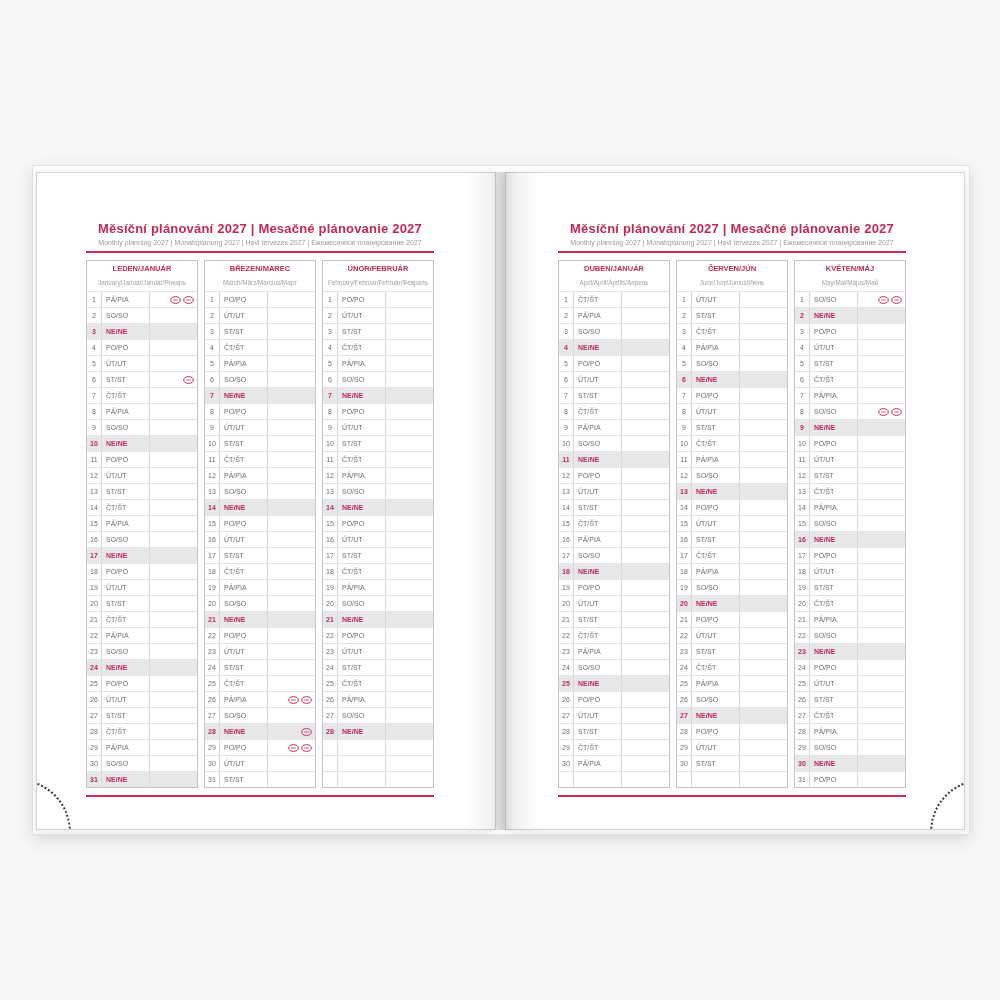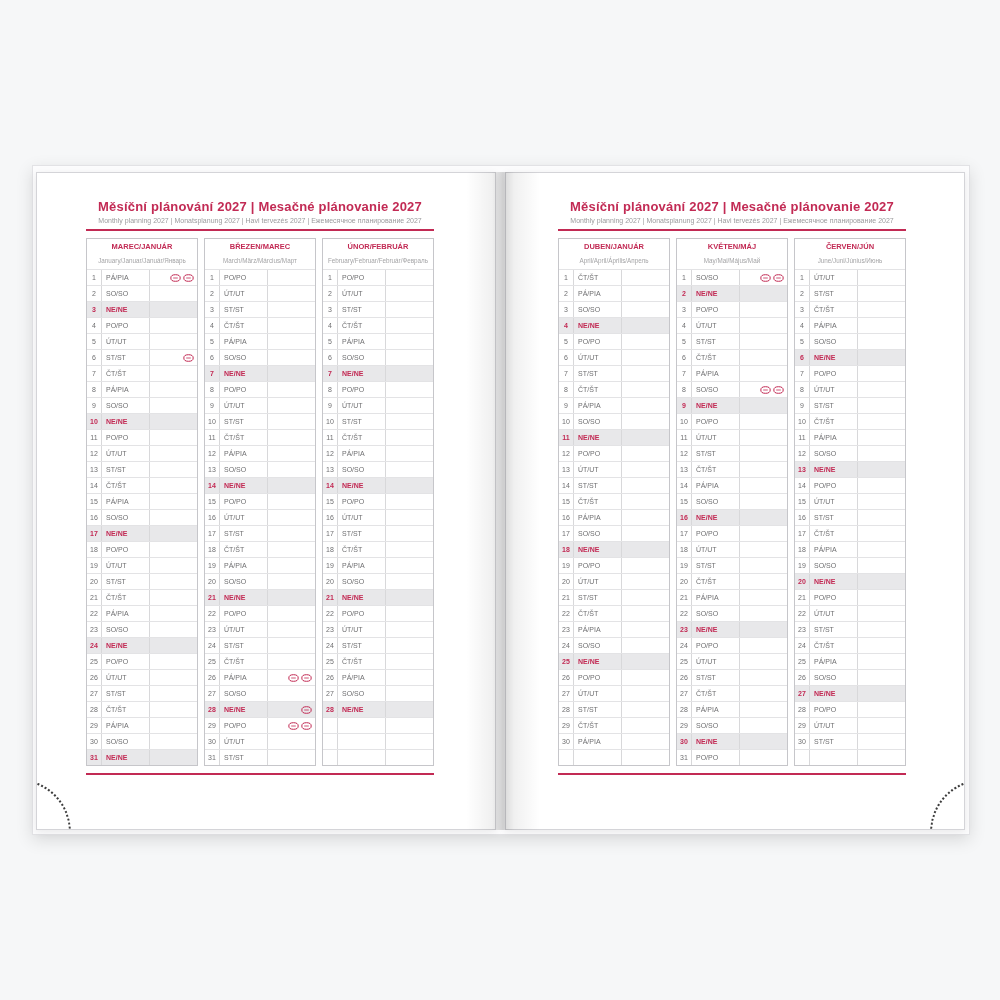--- a/index.html
+++ b/index.html
@@ -23,21 +23,21 @@
   }
   #left-page  { left:36px; }
   #right-page { left:505px; }
   .spine {
     position:absolute; left:466px; top:172px; width:74px; height:658px; z-index:5;
     background:linear-gradient(to right,
       rgba(0,0,0,0) 0%, rgba(0,0,0,0.06) 35%, rgba(0,0,0,0.16) 50%,
       rgba(0,0,0,0.06) 65%, rgba(0,0,0,0) 100%);
     pointer-events:none;
   }
-  .content { position:absolute; top:26px; width:348px; }
+  .content { position:absolute; top:48px; width:348px; }
   #left-page  .content { left:49px; }
   #right-page .content { left:52px; }
 
   .p-title {
     text-align:center; color:var(--accent); font-weight:bold;
     font-size:13px; letter-spacing:0.2px; line-height:15px;
   }
   .p-sub {
     text-align:center; color:#9b9b9d; font-size:7px; line-height:9px; margin-top:2px;
   }
@@ -90,21 +90,21 @@
 <div class="book-under"></div>
 
 <div class="page" id="left-page">
   <div class="content">
     <div class="p-title">Měsíční plánování 2027 | Mesačné plánovanie 2027</div>
     <div class="p-sub">Monthly planning 2027 | Monatsplanung 2027 | Havi tervezés 2027 | Ежемесячное планирование 2027</div>
     <div class="rule-top"></div>
     <div class="cols">
   <div class="col">
     <div class="mtable">
-      <div class="mhead-name">MAREC/JANUÁR</div>
+      <div class="mhead-name">LEDEN/JANUÁR</div>
       <div class="mhead-sub">January/Januar/Január/Январь</div>
       <div class="rows">
               <div class="row">
                 <div class="num">1</div>
                 <div class="day">PÁ/PIA</div>
                 <div class="notes">
                   <svg width="11" height="8" viewBox="0 0 11 8" class="holiday-icon">
                     <ellipse cx="5.5" cy="4" rx="4.7" ry="3.3" fill="none" stroke="#c22a54" stroke-width="1"></ellipse>
                     <path d="M3.2 4 H7.8" stroke="#c22a54" stroke-width="0.8"></path>
                   </svg>
@@ -794,20 +794,184 @@
                 <div class="num"></div>
                 <div class="day"></div>
                 <div class="notes"></div>
               </div>
             </div>
     </div>
   </div>
 
   <div class="col">
     <div class="mtable">
+      <div class="mhead-name">ČERVEN/JÚN</div>
+      <div class="mhead-sub">June/Juni/Június/Июнь</div>
+      <div class="rows">
+              <div class="row">
+                <div class="num">1</div>
+                <div class="day">ÚT/UT</div>
+                <div class="notes"></div>
+              </div>
+              <div class="row">
+                <div class="num">2</div>
+                <div class="day">ST/ST</div>
+                <div class="notes"></div>
+              </div>
+              <div class="row">
+                <div class="num">3</div>
+                <div class="day">ČT/ŠT</div>
+                <div class="notes"></div>
+              </div>
+              <div class="row">
+                <div class="num">4</div>
+                <div class="day">PÁ/PIA</div>
+                <div class="notes"></div>
+              </div>
+              <div class="row">
+                <div class="num">5</div>
+                <div class="day">SO/SO</div>
+                <div class="notes"></div>
+              </div>
+              <div class="row sun">
+                <div class="num">6</div>
+                <div class="day">NE/NE</div>
+                <div class="notes"></div>
+              </div>
+              <div class="row">
+                <div class="num">7</div>
+                <div class="day">PO/PO</div>
+                <div class="notes"></div>
+              </div>
+              <div class="row">
+                <div class="num">8</div>
+                <div class="day">ÚT/UT</div>
+                <div class="notes"></div>
+              </div>
+              <div class="row">
+                <div class="num">9</div>
+                <div class="day">ST/ST</div>
+                <div class="notes"></div>
+              </div>
+              <div class="row">
+                <div class="num">10</div>
+                <div class="day">ČT/ŠT</div>
+                <div class="notes"></div>
+              </div>
+              <div class="row">
+                <div class="num">11</div>
+                <div class="day">PÁ/PIA</div>
+                <div class="notes"></div>
+              </div>
+              <div class="row">
+                <div class="num">12</div>
+                <div class="day">SO/SO</div>
+                <div class="notes"></div>
+              </div>
+              <div class="row sun">
+                <div class="num">13</div>
+                <div class="day">NE/NE</div>
+                <div class="notes"></div>
+              </div>
+              <div class="row">
+                <div class="num">14</div>
+                <div class="day">PO/PO</div>
+                <div class="notes"></div>
+              </div>
+              <div class="row">
+                <div class="num">15</div>
+                <div class="day">ÚT/UT</div>
+                <div class="notes"></div>
+              </div>
+              <div class="row">
+                <div class="num">16</div>
+                <div class="day">ST/ST</div>
+                <div class="notes"></div>
+              </div>
+              <div class="row">
+                <div class="num">17</div>
+                <div class="day">ČT/ŠT</div>
+                <div class="notes"></div>
+              </div>
+              <div class="row">
+                <div class="num">18</div>
+                <div class="day">PÁ/PIA</div>
+                <div class="notes"></div>
+              </div>
+              <div class="row">
+                <div class="num">19</div>
+                <div class="day">SO/SO</div>
+                <div class="notes"></div>
+              </div>
+              <div class="row sun">
+                <div class="num">20</div>
+                <div class="day">NE/NE</div>
+                <div class="notes"></div>
+              </div>
+              <div class="row">
+                <div class="num">21</div>
+                <div class="day">PO/PO</div>
+                <div class="notes"></div>
+              </div>
+              <div class="row">
+                <div class="num">22</div>
+                <div class="day">ÚT/UT</div>
+                <div class="notes"></div>
+              </div>
+              <div class="row">
+                <div class="num">23</div>
+                <div class="day">ST/ST</div>
+                <div class="notes"></div>
+              </div>
+              <div class="row">
+                <div class="num">24</div>
+                <div class="day">ČT/ŠT</div>
+                <div class="notes"></div>
+              </div>
+              <div class="row">
+                <div class="num">25</div>
+                <div class="day">PÁ/PIA</div>
+                <div class="notes"></div>
+              </div>
+              <div class="row">
+                <div class="num">26</div>
+                <div class="day">SO/SO</div>
+                <div class="notes"></div>
+              </div>
+              <div class="row sun">
+                <div class="num">27</div>
+                <div class="day">NE/NE</div>
+                <div class="notes"></div>
+              </div>
+              <div class="row">
+                <div class="num">28</div>
+                <div class="day">PO/PO</div>
+                <div class="notes"></div>
+              </div>
+              <div class="row">
+                <div class="num">29</div>
+                <div class="day">ÚT/UT</div>
+                <div class="notes"></div>
+              </div>
+              <div class="row">
+                <div class="num">30</div>
+                <div class="day">ST/ST</div>
+                <div class="notes"></div>
+              </div>
+              <div class="row">
+                <div class="num"></div>
+                <div class="day"></div>
+                <div class="notes"></div>
+              </div>
+            </div>
+    </div>
+  </div>
+
+  <div class="col">
+    <div class="mtable">
       <div class="mhead-name">KVĚTEN/MÁJ</div>
       <div class="mhead-sub">May/Mai/Május/Май</div>
       <div class="rows">
               <div class="row">
                 <div class="num">1</div>
                 <div class="day">SO/SO</div>
                 <div class="notes">
                   <svg width="11" height="8" viewBox="0 0 11 8" class="holiday-icon">
                     <ellipse cx="5.5" cy="4" rx="4.7" ry="3.3" fill="none" stroke="#c22a54" stroke-width="1"></ellipse>
                     <path d="M3.2 4 H7.8" stroke="#c22a54" stroke-width="0.8"></path>
@@ -973,183 +1137,19 @@
                 <div class="notes"></div>
               </div>
               <div class="row">
                 <div class="num">31</div>
                 <div class="day">PO/PO</div>
                 <div class="notes"></div>
               </div>
             </div>
     </div>
   </div>
-
-  <div class="col">
-    <div class="mtable">
-      <div class="mhead-name">ČERVEN/JÚN</div>
-      <div class="mhead-sub">June/Juni/Június/Июнь</div>
-      <div class="rows">
-              <div class="row">
-                <div class="num">1</div>
-                <div class="day">ÚT/UT</div>
-                <div class="notes"></div>
-              </div>
-              <div class="row">
-                <div class="num">2</div>
-                <div class="day">ST/ST</div>
-                <div class="notes"></div>
-              </div>
-              <div class="row">
-                <div class="num">3</div>
-                <div class="day">ČT/ŠT</div>
-                <div class="notes"></div>
-              </div>
-              <div class="row">
-                <div class="num">4</div>
-                <div class="day">PÁ/PIA</div>
-                <div class="notes"></div>
-              </div>
-              <div class="row">
-                <div class="num">5</div>
-                <div class="day">SO/SO</div>
-                <div class="notes"></div>
-              </div>
-              <div class="row sun">
-                <div class="num">6</div>
-                <div class="day">NE/NE</div>
-                <div class="notes"></div>
-              </div>
-              <div class="row">
-                <div class="num">7</div>
-                <div class="day">PO/PO</div>
-                <div class="notes"></div>
-              </div>
-              <div class="row">
-                <div class="num">8</div>
-                <div class="day">ÚT/UT</div>
-                <div class="notes"></div>
-              </div>
-              <div class="row">
-                <div class="num">9</div>
-                <div class="day">ST/ST</div>
-                <div class="notes"></div>
-              </div>
-              <div class="row">
-                <div class="num">10</div>
-                <div class="day">ČT/ŠT</div>
-                <div class="notes"></div>
-              </div>
-              <div class="row">
-                <div class="num">11</div>
-                <div class="day">PÁ/PIA</div>
-                <div class="notes"></div>
-              </div>
-              <div class="row">
-                <div class="num">12</div>
-                <div class="day">SO/SO</div>
-                <div class="notes"></div>
-              </div>
-              <div class="row sun">
-                <div class="num">13</div>
-                <div class="day">NE/NE</div>
-                <div class="notes"></div>
-              </div>
-              <div class="row">
-                <div class="num">14</div>
-                <div class="day">PO/PO</div>
-                <div class="notes"></div>
-              </div>
-              <div class="row">
-                <div class="num">15</div>
-                <div class="day">ÚT/UT</div>
-                <div class="notes"></div>
-              </div>
-              <div class="row">
-                <div class="num">16</div>
-                <div class="day">ST/ST</div>
-                <div class="notes"></div>
-              </div>
-              <div class="row">
-                <div class="num">17</div>
-                <div class="day">ČT/ŠT</div>
-                <div class="notes"></div>
-              </div>
-              <div class="row">
-                <div class="num">18</div>
-                <div class="day">PÁ/PIA</div>
-                <div class="notes"></div>
-              </div>
-              <div class="row">
-                <div class="num">19</div>
-                <div class="day">SO/SO</div>
-                <div class="notes"></div>
-              </div>
-              <div class="row sun">
-                <div class="num">20</div>
-                <div class="day">NE/NE</div>
-                <div class="notes"></div>
-              </div>
-              <div class="row">
-                <div class="num">21</div>
-                <div class="day">PO/PO</div>
-                <div class="notes"></div>
-              </div>
-              <div class="row">
-                <div class="num">22</div>
-                <div class="day">ÚT/UT</div>
-                <div class="notes"></div>
-              </div>
-              <div class="row">
-                <div class="num">23</div>
-                <div class="day">ST/ST</div>
-                <div class="notes"></div>
-              </div>
-              <div class="row">
-                <div class="num">24</div>
-                <div class="day">ČT/ŠT</div>
-                <div class="notes"></div>
-              </div>
-              <div class="row">
-                <div class="num">25</div>
-                <div class="day">PÁ/PIA</div>
-                <div class="notes"></div>
-              </div>
-              <div class="row">
-                <div class="num">26</div>
-                <div class="day">SO/SO</div>
-                <div class="notes"></div>
-              </div>
-              <div class="row sun">
-                <div class="num">27</div>
-                <div class="day">NE/NE</div>
-                <div class="notes"></div>
-              </div>
-              <div class="row">
-                <div class="num">28</div>
-                <div class="day">PO/PO</div>
-                <div class="notes"></div>
-              </div>
-              <div class="row">
-                <div class="num">29</div>
-                <div class="day">ÚT/UT</div>
-                <div class="notes"></div>
-              </div>
-              <div class="row">
-                <div class="num">30</div>
-                <div class="day">ST/ST</div>
-                <div class="notes"></div>
-              </div>
-              <div class="row">
-                <div class="num"></div>
-                <div class="day"></div>
-                <div class="notes"></div>
-              </div>
-            </div>
-    </div>
-  </div>
 </div>
     <div class="rule-bottom"></div>
   </div>
   <div class="perf-arc"></div>
 </div>
 
 <div class="spine"></div>
 
 </body></html>

